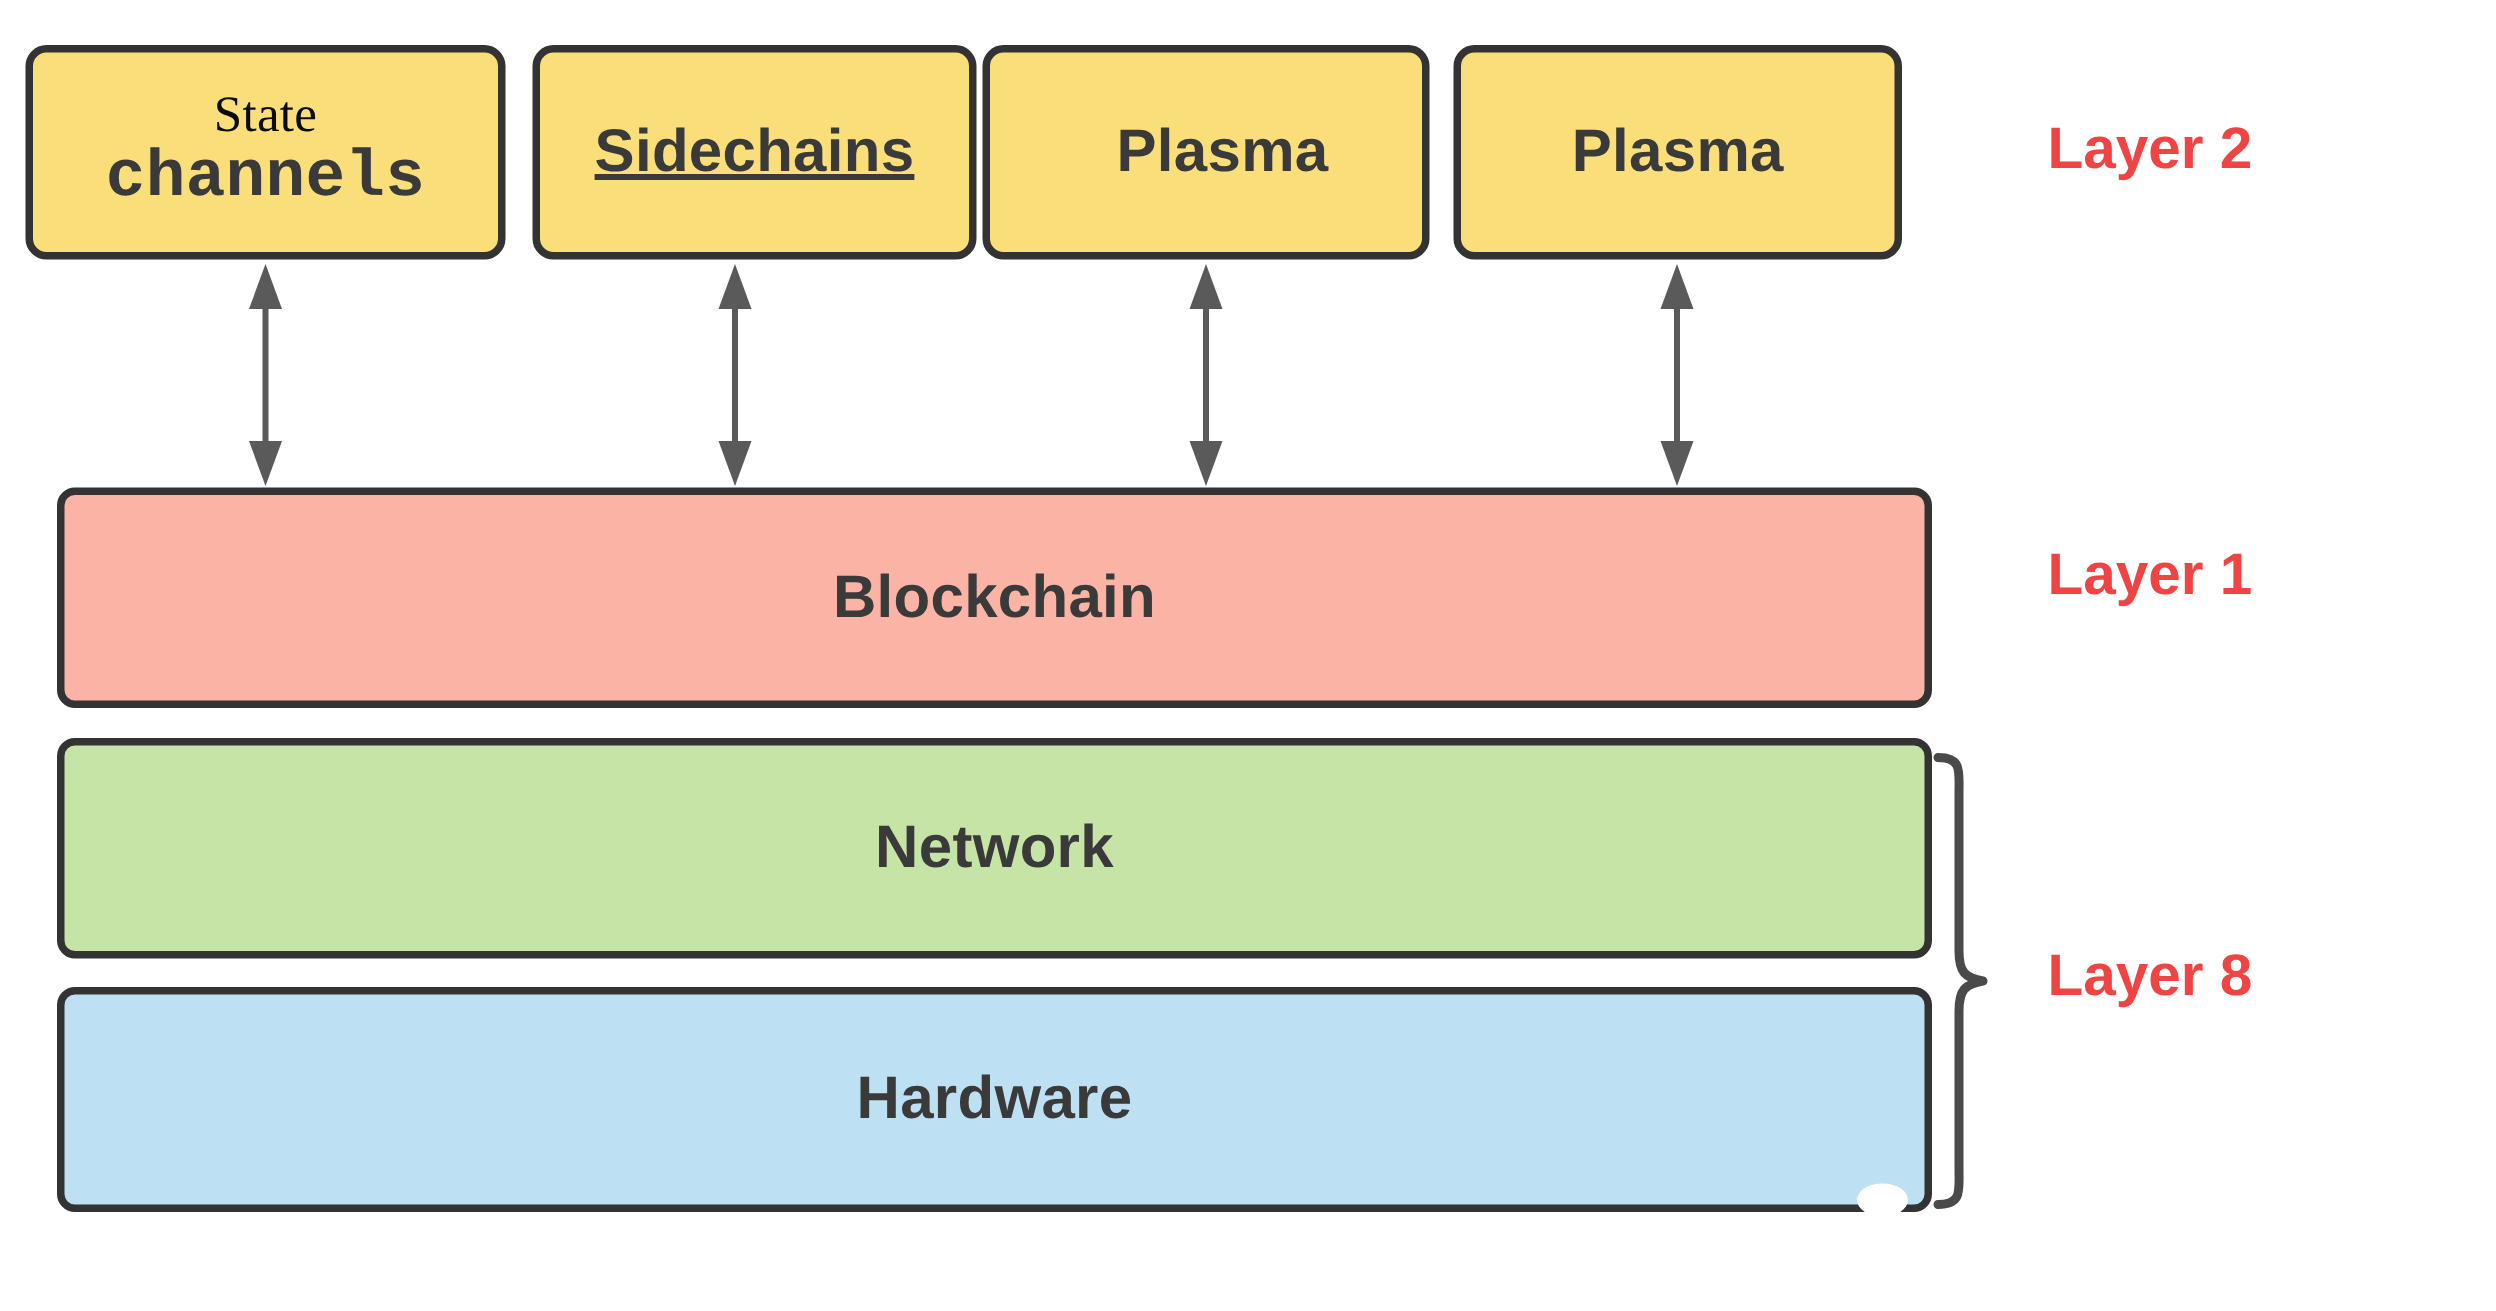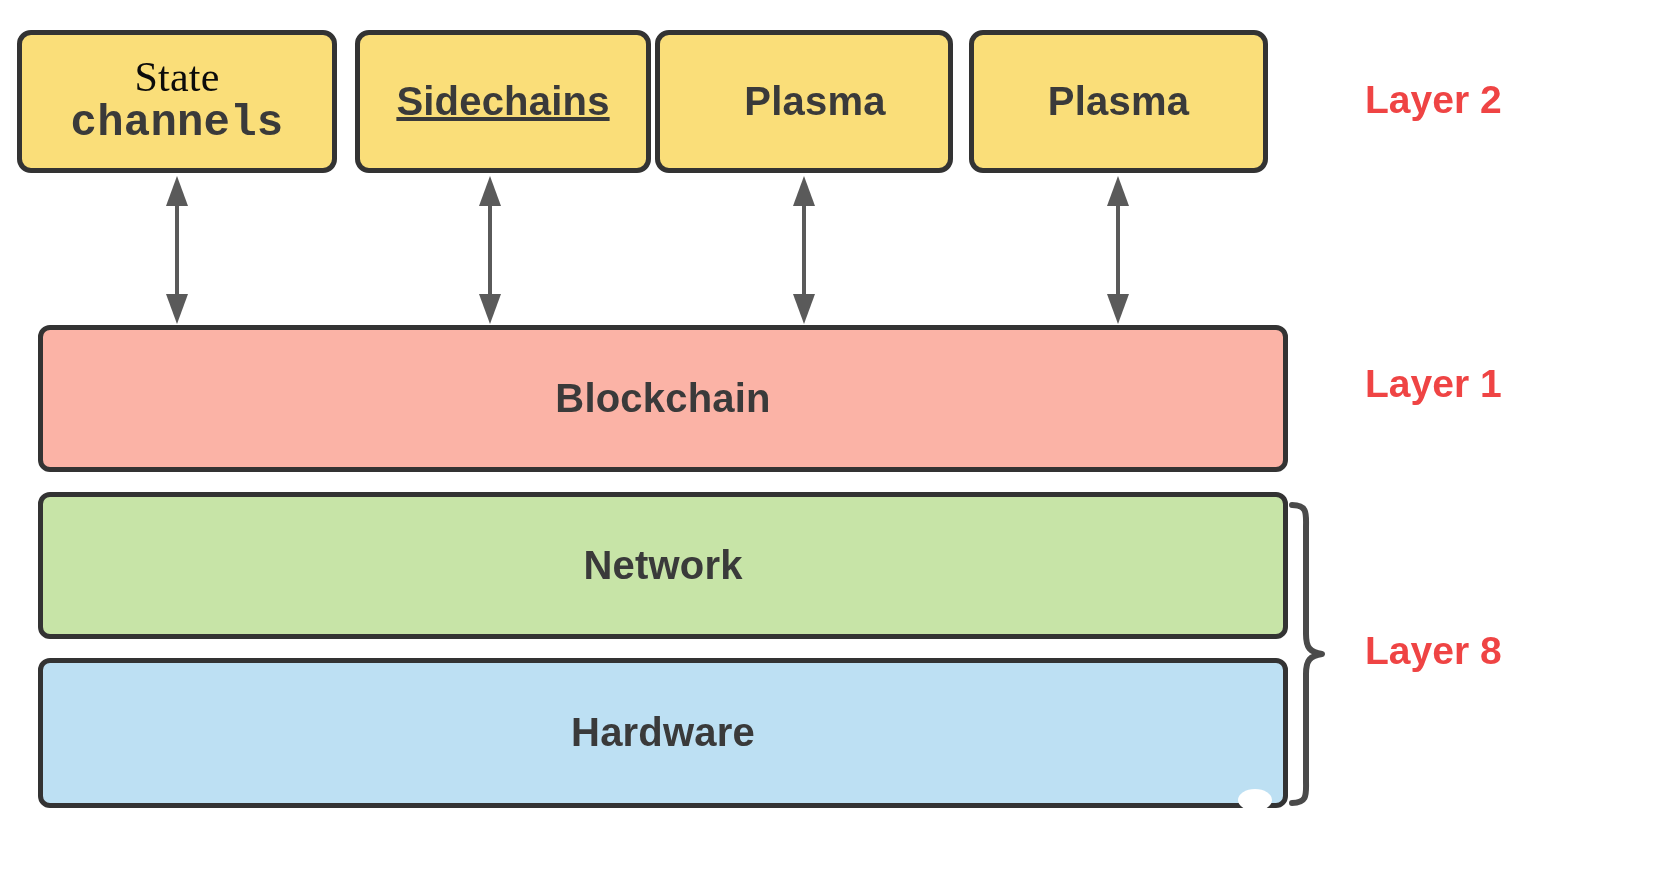--- a/index.html
+++ b/index.html
@@ -46,21 +46,21 @@
   #node-state-channels { left: 17px;   width: 320px; }
   #node-sidechains     { left: 355px;  width: 296px; text-decoration: underline; }
   #node-plasma         { left: 655px;  width: 298px; padding-left: 22px; }
   #node-rollups        { left: 969px;  width: 299px; }
 
   
   .serif-word {
     font-family: "Liberation Serif", serif;
     font-weight: normal;
     color: #0b0b0b;
-    font-size: 42px;
+    font-size: 34px;
     display: block;
   }
   .sans-word {
     display: block;
     font-family: Liberation Mono, monospace;
     font-weight: bold;
     color: #3a3a3a;
     font-size: 44px;
   }
 

